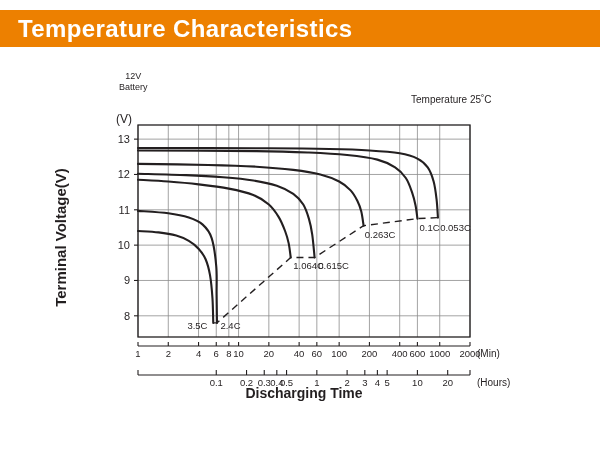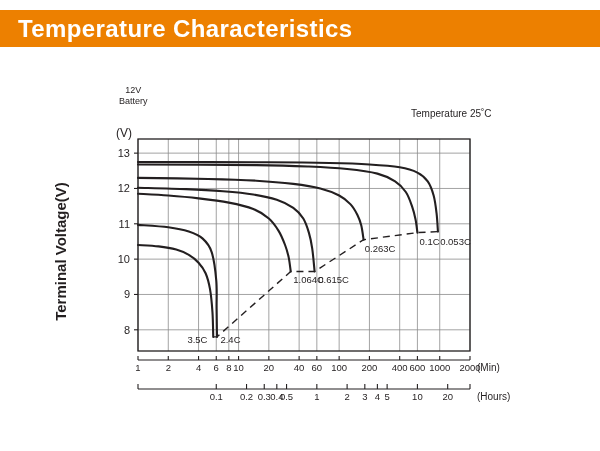--- a/index.html
+++ b/index.html
@@ -26,21 +26,21 @@
     font-weight:bold;
     letter-spacing:.4px;
     color:#ffffff;
     line-height:31px;
     white-space:nowrap;
   }
 
   
   #figure{
     position:absolute;
-    left:0; top:58px;
+    left:0; top:44px;
     width:600px; height:376px;
   }
 
   
   #battery-label{
     position:absolute;
     left:119px; top:27px;
     font-size:9px; line-height:11px;
     text-align:center;
     white-space:pre;
@@ -115,20 +115,21 @@
 <div id="header-bar"></div>
 <div id="header-title">Temperature Characteristics</div>
 
 <div id="figure">
 
   <div id="battery-label">12V
 Battery</div>
   <div id="unit-volt">(V)</div>
   <div id="temperature-label">Temperature 25˚C</div>
   <div id="yaxis-title">Terminal Voltage(V)</div>
+  <div id="xaxis-title">Discharging Time</div>
 
   <svg id="plot-svg" viewBox="0 0 600 404">
     <g id="g-vgrid">
         <line x1="138" y1="81" x2="138" y2="293" class="gridline"></line>
         <line x1="168.2759922483949" y1="81" x2="168.2759922483949" y2="293" class="gridline"></line>
         <line x1="198.5519844967898" y1="81" x2="198.5519844967898" y2="293" class="gridline"></line>
         <line x1="216.26230463422525" y1="81" x2="216.26230463422525" y2="293" class="gridline"></line>
         <line x1="228.82797674518469" y1="81" x2="228.82797674518469" y2="293" class="gridline"></line>
         <line x1="238.57466925053504" y1="81" x2="238.57466925053504" y2="293" class="gridline"></line>
         <line x1="268.8506614989299" y1="81" x2="268.8506614989299" y2="293" class="gridline"></line>

